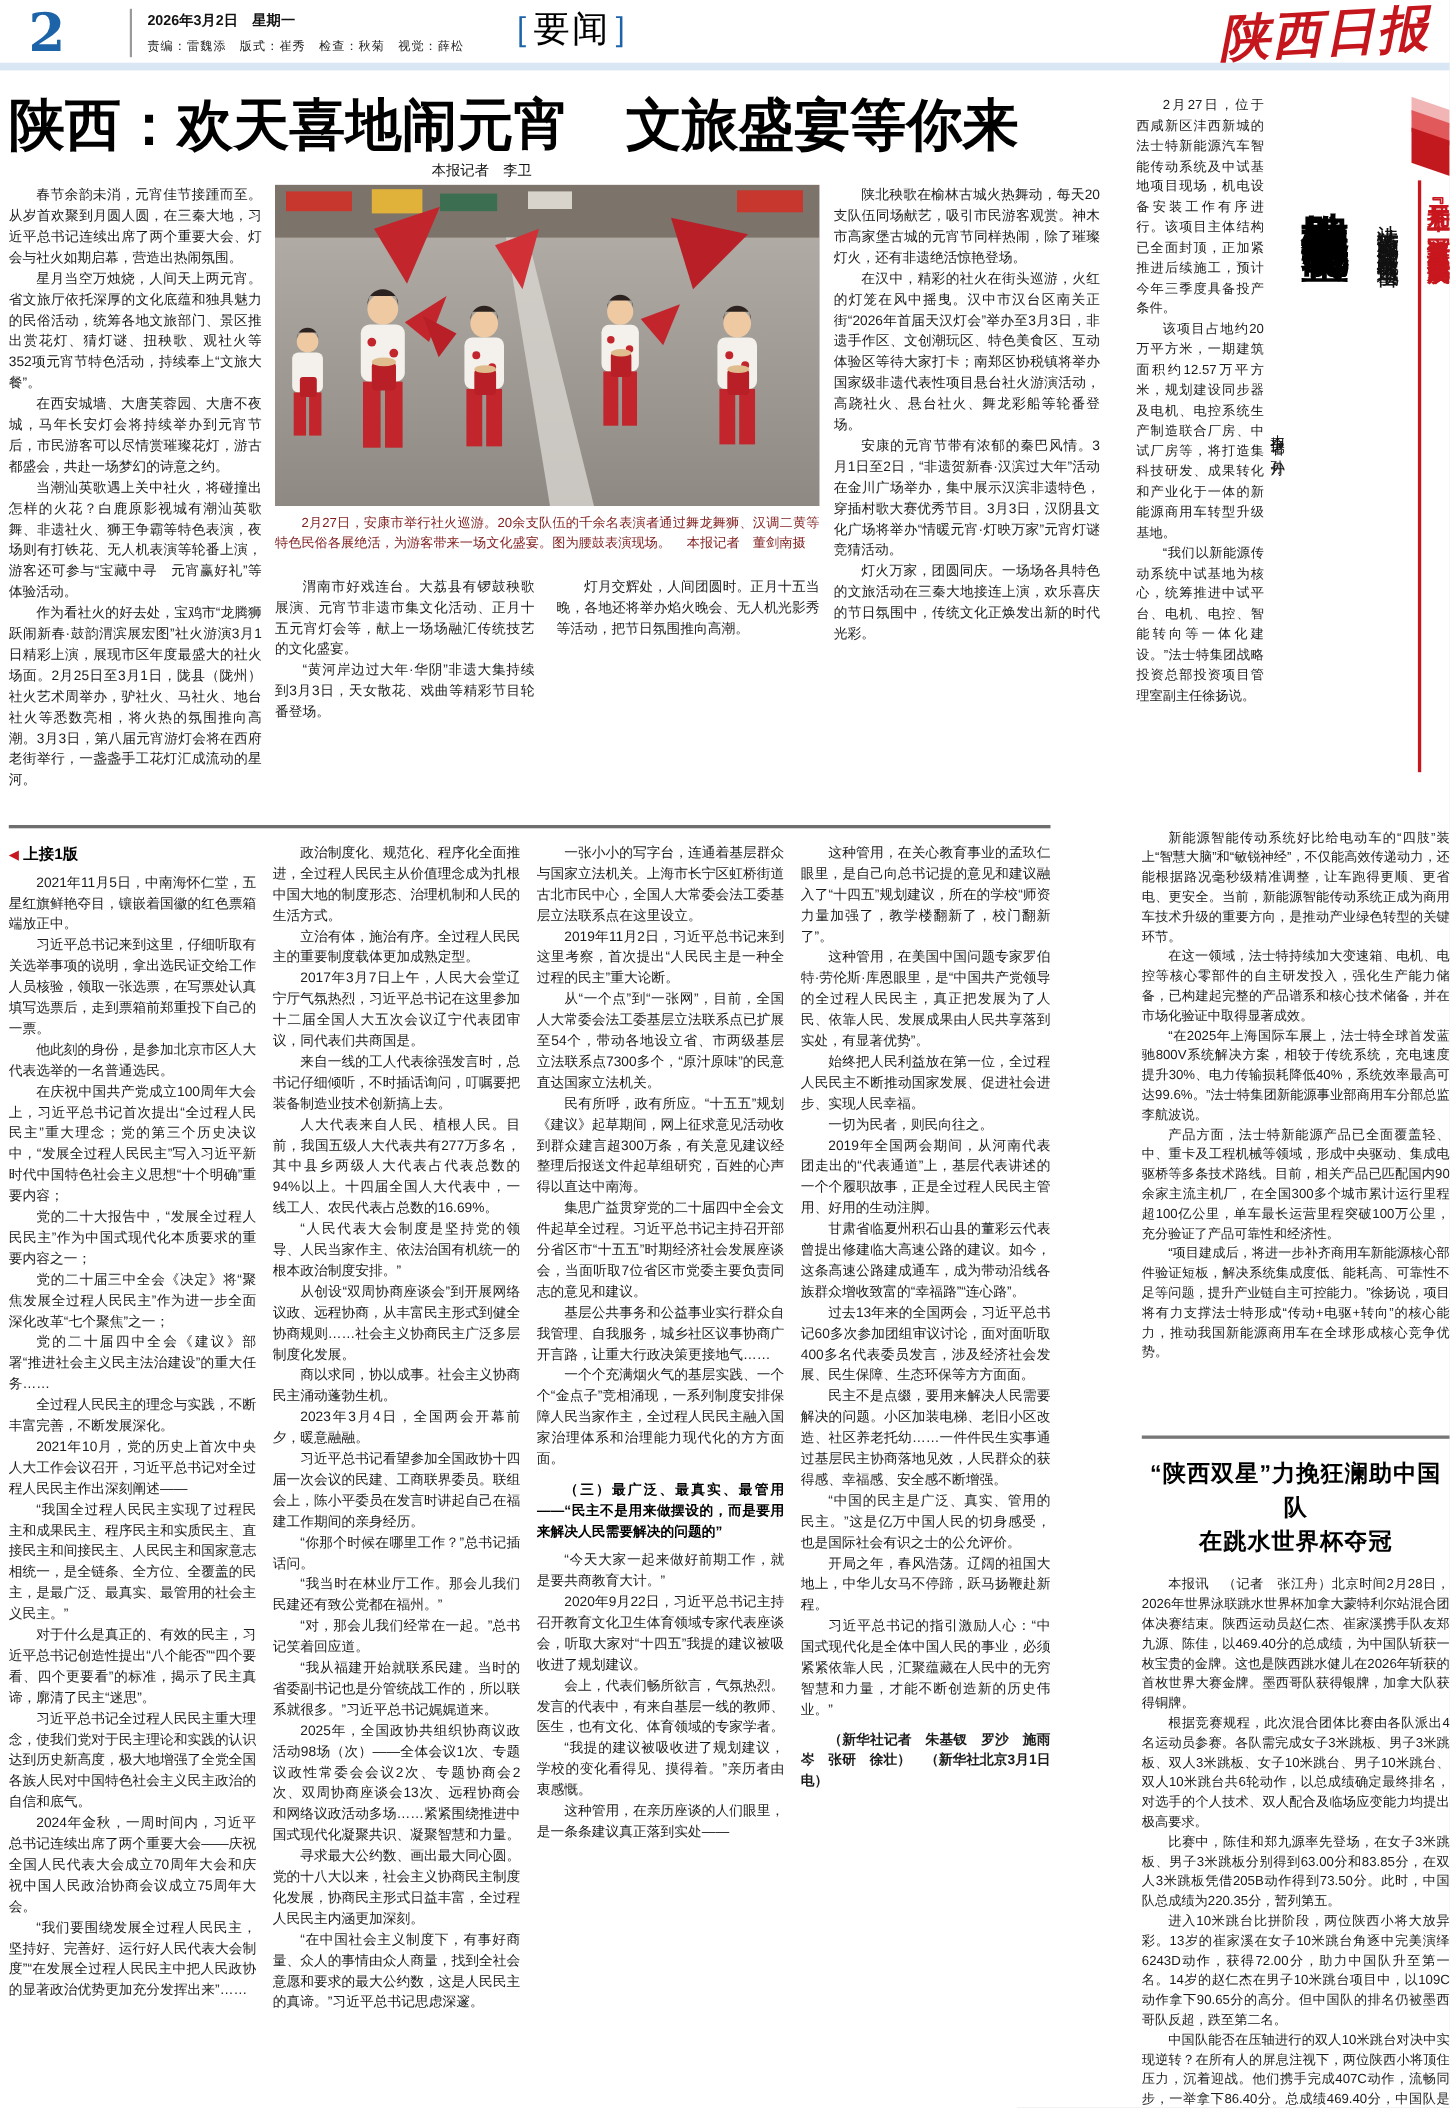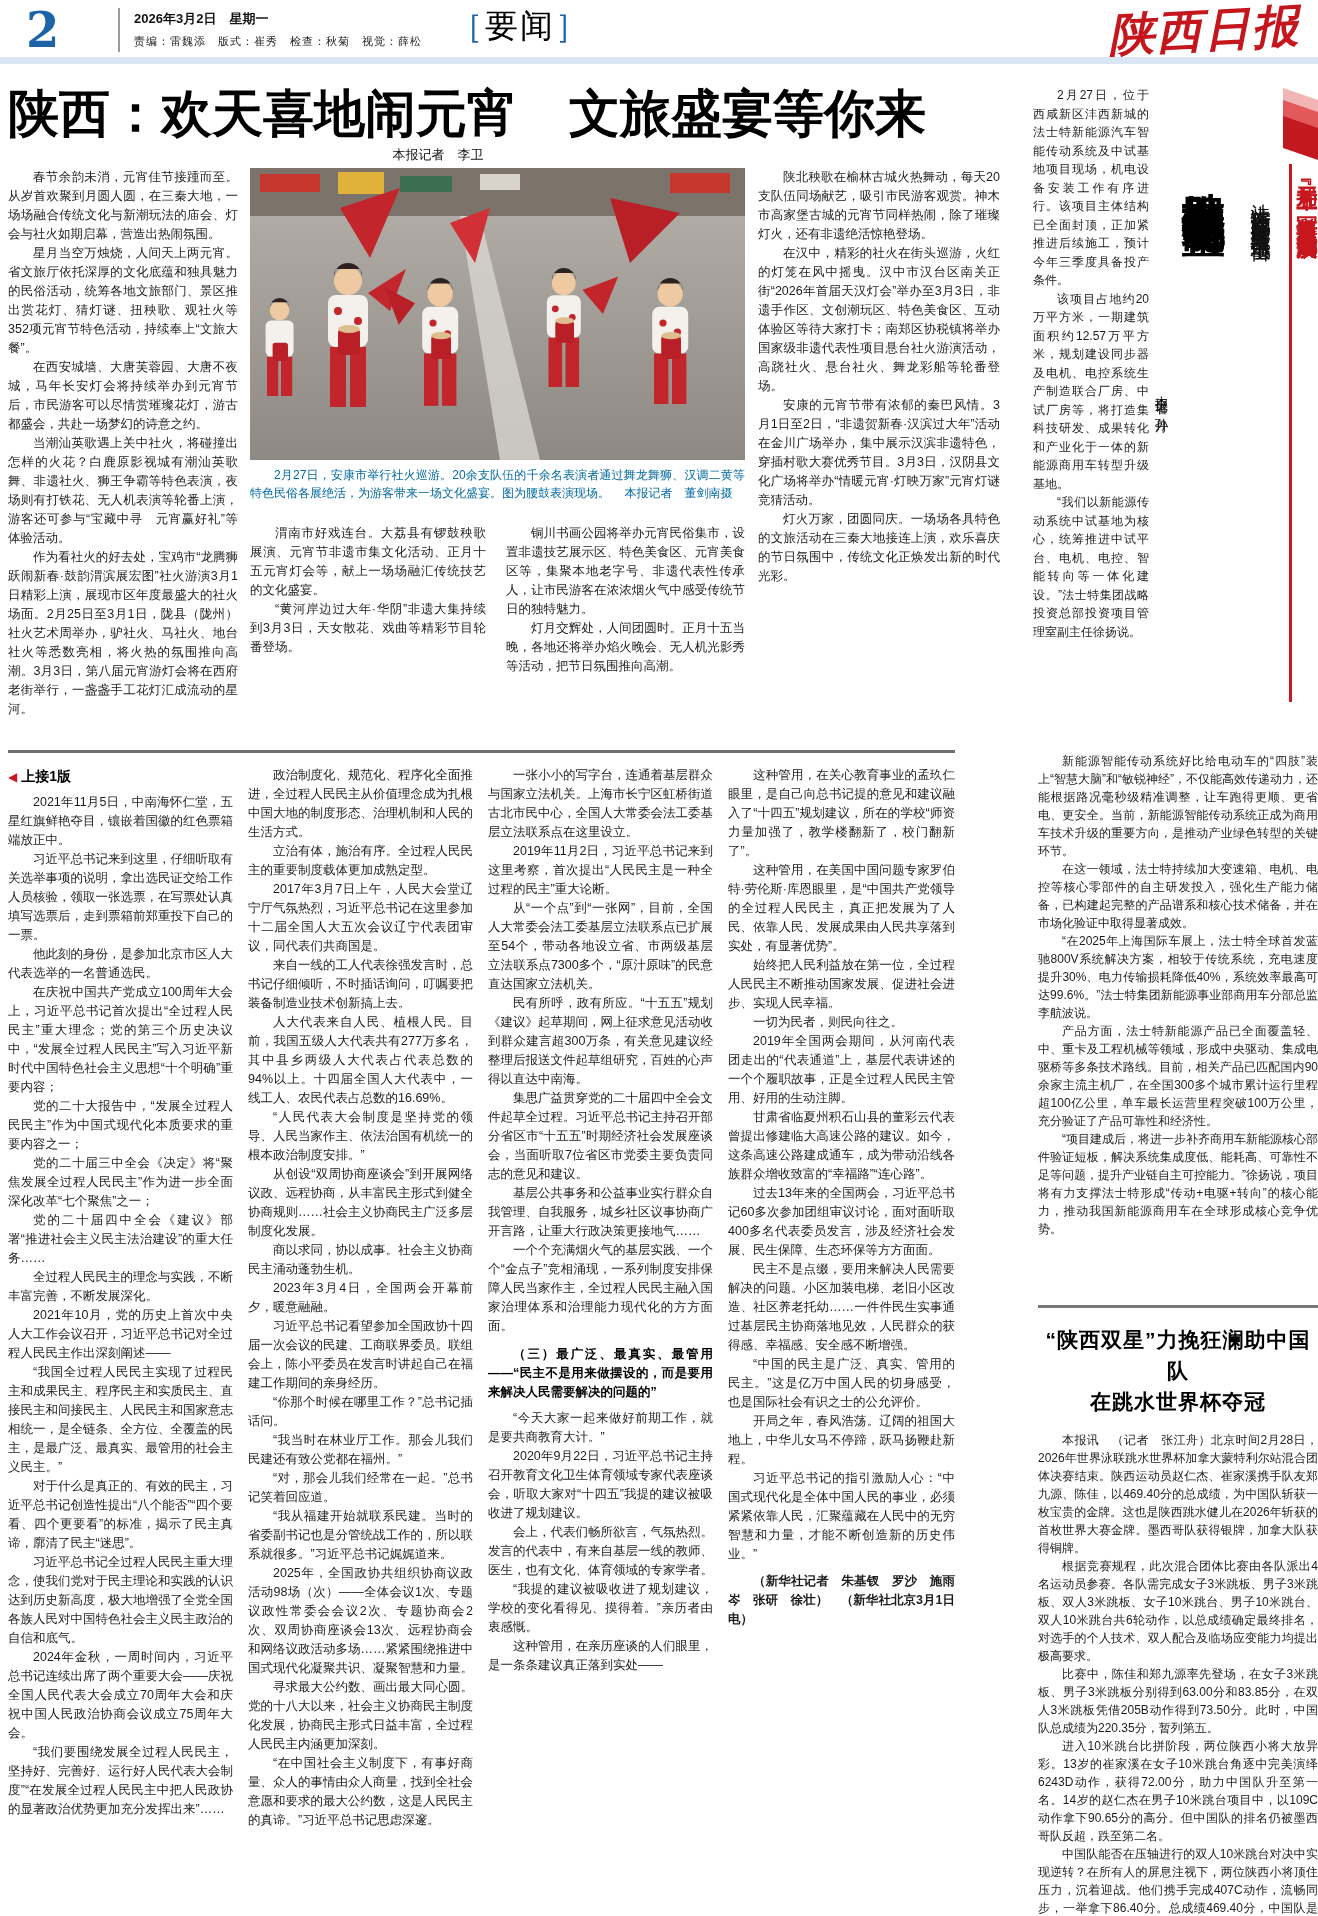--- a/index.html
+++ b/index.html
@@ -34,21 +34,21 @@
   .l-byline { position:absolute; left:8px; top:146px; width:860px; text-align:center; font-size:13px; color:#111; }
   .l-col { position:absolute; overflow:hidden; }
   .l-col .para { font-size:12.5px; line-height:19px; }
   .l-col1 { left:8px;   top:168px; width:230px; height:577px; }
   .l-col2 { left:250px; top:524px; width:236px; height:221px; }
   .l-col3 { left:506px; top:524px; width:239px; height:221px; }
   .l-col4 { left:758px; top:168px; width:242px; height:577px; }
   .photo { position:absolute; left:250px; top:168px; width:495px; height:292px; overflow:hidden;
            background:#a7a29b; }
   .caption { position:absolute; left:250px; top:466px; width:495px; height:54px;
-             font-size:12px; line-height:18px; text-align:justify; text-indent:2em; color:#0369a1; }
+             font-size:12px; line-height:18px; text-align:justify; text-indent:2em; color:#7f1d1d; }
   .caption .credit { margin-left:1.2em; white-space:nowrap; }
 
   
   .rule-main  { position:absolute; left:8px; top:750px; width:947px; height:3px; background:#6e6e6e; }
   .rule-right { position:absolute; left:1038px; top:1305px; width:280px; height:3px; background:#777; }
 
   
   .d-col { position:absolute; top:766px; height:1150px; overflow:hidden; }
   .d-col .para { font-size:12.5px; line-height:19px; }
   .d1 { left:8px;   width:225px; }
@@ -89,21 +89,21 @@
   <div class="hdr-date">2026年3月2日　星期一</div>
   <div class="hdr-editors">责编：雷魏添　版式：崔秀　检查：秋菊　视觉：薛松</div>
   <div class="hdr-section"><span class="brk">［</span><span>要闻</span><span class="brk">］</span></div>
   <div class="masthead">陕西日报</div>
   <div class="hdr-band"></div>
 
   <h1 class="l-headline">陕西：欢天喜地闹元宵　文旅盛宴等你来</h1>
   <div class="l-byline">本报记者　李卫</div>
 
   <div class="l-col l-col1">
-      <p class="para">春节余韵未消，元宵佳节接踵而至。从岁首欢聚到月圆人圆，在三秦大地，一场场融合传统文化与新潮玩法的庙会、灯会与社火如期启幕，营造出热闹氛围。</p>
+      <p class="para">春节余韵未消，元宵佳节接踵而至。从岁首欢聚到月圆人圆，在三秦大地，习近平总书记连续出席了两个重要大会、灯会与社火如期启幕，营造出热闹氛围。</p>
       <p class="para">星月当空万烛烧，人间天上两元宵。省文旅厅依托深厚的文化底蕴和独具魅力的民俗活动，统筹各地文旅部门、景区推出赏花灯、猜灯谜、扭秧歌、观社火等352项元宵节特色活动，持续奉上“文旅大餐”。</p>
       <p class="para">在西安城墙、大唐芙蓉园、大唐不夜城，马年长安灯会将持续举办到元宵节后，市民游客可以尽情赏璀璨花灯，游古都盛会，共赴一场梦幻的诗意之约。</p>
       <p class="para">当潮汕英歌遇上关中社火，将碰撞出怎样的火花？白鹿原影视城有潮汕英歌舞、非遗社火、狮王争霸等特色表演，夜场则有打铁花、无人机表演等轮番上演，游客还可参与“宝藏中寻　元宵赢好礼”等体验活动。</p>
       <p class="para">作为看社火的好去处，宝鸡市“龙腾狮跃闹新春·鼓韵渭滨展宏图”社火游演3月1日精彩上演，展现市区年度最盛大的社火场面。2月25日至3月1日，陇县（陇州）社火艺术周举办，驴社火、马社火、地台社火等悉数亮相，将火热的氛围推向高潮。3月3日，第八届元宵游灯会将在西府老街举行，一盏盏手工花灯汇成流动的星河。</p>
     </div>
 
   <figure class="photo">
     <svg width="495" height="292" viewBox="0 0 495 292" xmlns="http://www.w3.org/2000/svg">
       <defs>
         <linearGradient id="road" x1="0" y1="0" x2="0" y2="1">
@@ -184,21 +184,20 @@
     </svg>
   </figure>
 
   <figcaption class="caption"><span>2月27日，安康市举行社火巡游。20余支队伍的千余名表演者通过舞龙舞狮、汉调二黄等特色民俗各展绝活，为游客带来一场文化盛宴。图为腰鼓表演现场。</span><span class="credit">本报记者　董剑南摄</span></figcaption>
 
   <div class="l-col l-col2">
       <p class="para">渭南市好戏连台。大荔县有锣鼓秧歌展演、元宵节非遗市集文化活动、正月十五元宵灯会等，献上一场场融汇传统技艺的文化盛宴。</p>
       <p class="para">“黄河岸边过大年·华阴”非遗大集持续到3月3日，天女散花、戏曲等精彩节目轮番登场。</p>
     </div>
   <div class="l-col l-col3">
-      <p class="para">铜川书画公园将举办元宵民俗集市，设置非遗技艺展示区、特色美食区、元宵美食区等，集聚本地老字号、非遗代表性传承人，让市民游客在浓浓烟火气中感受传统节日的独特魅力。</p>
       <p class="para">灯月交辉处，人间团圆时。正月十五当晚，各地还将举办焰火晚会、无人机光影秀等活动，把节日氛围推向高潮。</p>
     </div>
   <div class="l-col l-col4">
       <p class="para">陕北秧歌在榆林古城火热舞动，每天20支队伍同场献艺，吸引市民游客观赏。神木市高家堡古城的元宵节同样热闹，除了璀璨灯火，还有非遗绝活惊艳登场。</p>
       <p class="para">在汉中，精彩的社火在街头巡游，火红的灯笼在风中摇曳。汉中市汉台区南关正街“2026年首届天汉灯会”举办至3月3日，非遗手作区、文创潮玩区、特色美食区、互动体验区等待大家打卡；南郑区协税镇将举办国家级非遗代表性项目悬台社火游演活动，高跷社火、悬台社火、舞龙彩船等轮番登场。</p>
       <p class="para">安康的元宵节带有浓郁的秦巴风情。3月1日至2日，“非遗贺新春·汉滨过大年”活动在金川广场举办，集中展示汉滨非遗特色，穿插村歌大赛优秀节目。3月3日，汉阴县文化广场将举办“情暖元宵·灯映万家”元宵灯谜竞猜活动。</p>
       <p class="para">灯火万家，团圆同庆。一场场各具特色的文旅活动在三秦大地接连上演，欢乐喜庆的节日氛围中，传统文化正焕发出新的时代光彩。</p>
     </div>
 
   <div class="rule-main"></div>

